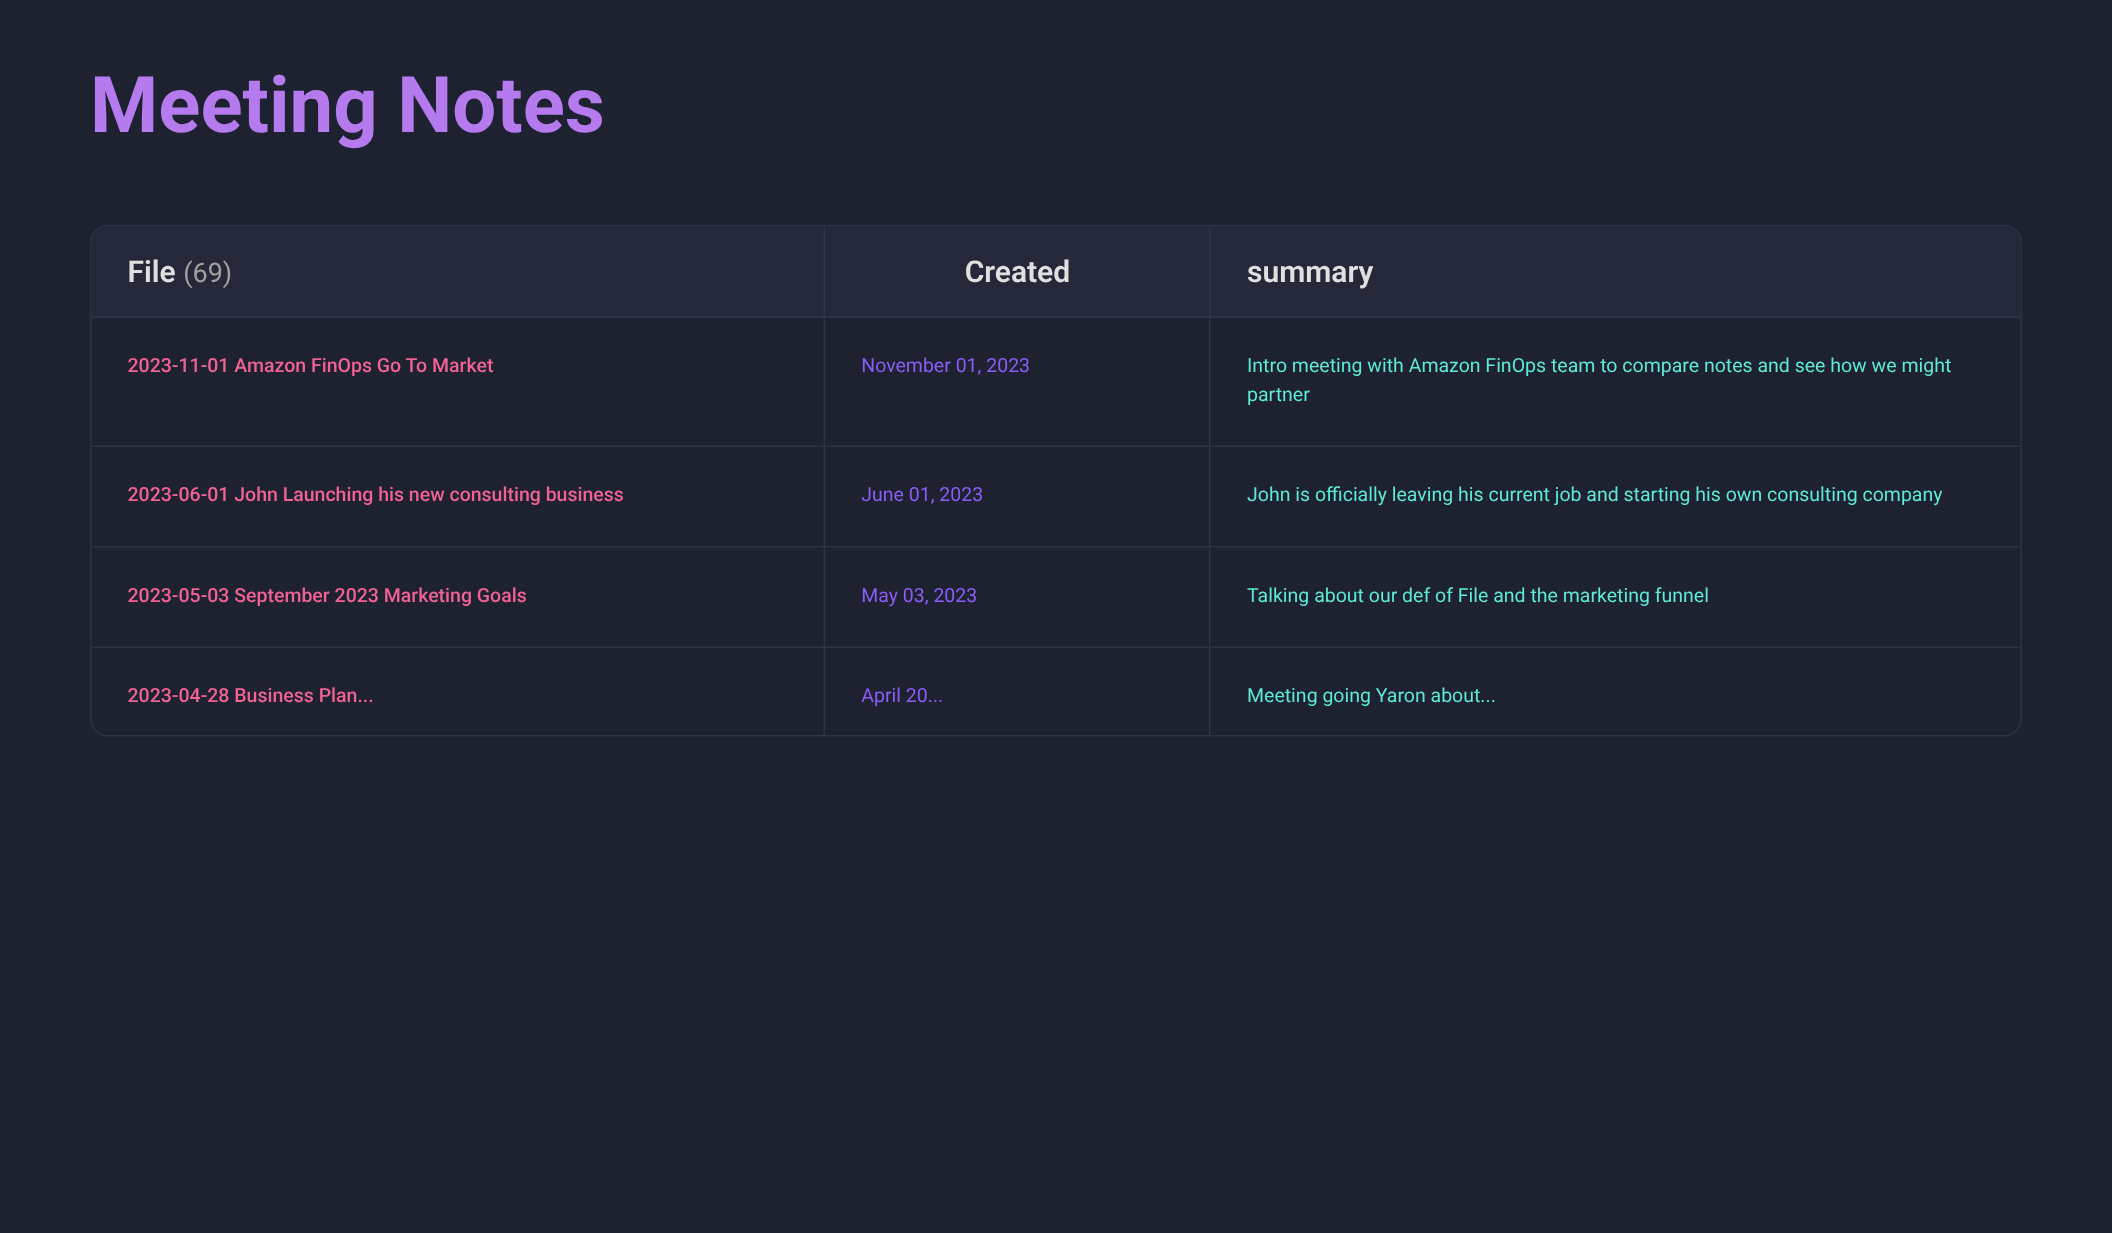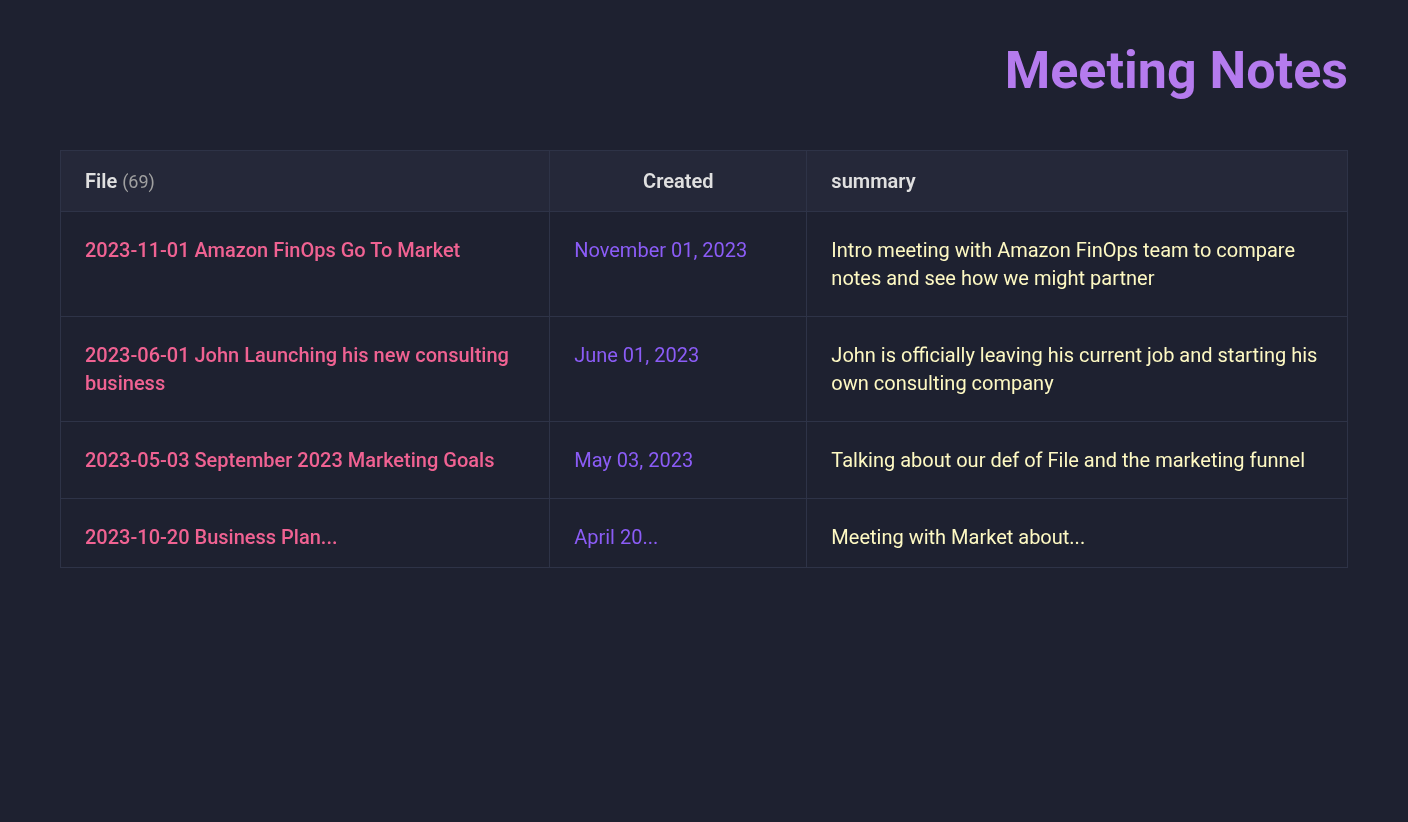--- a/index.html
+++ b/index.html
@@ -15,27 +15,26 @@
       min-height: 822px;
       padding: 40px 60px;
     }
 
     .page-title {
       font-size: 52px;
       font-weight: 700;
       color: #b57bee;
       margin-bottom: 48px;
       line-height: 1.2;
-      text-align: right;
     }
 
     .table-container {
       width: 100%;
       border: 1px solid #2e3347;
-      border-radius: 0;
+      border-radius: 12px;
       overflow: hidden;
     }
 
     table {
       width: 100%;
       border-collapse: collapse;
     }
 
     thead tr {
       background-color: #252839;
@@ -75,37 +74,37 @@
       border-bottom: 1px solid #2e3347;
     }
 
     tbody tr:last-child {
       border-bottom: none;
     }
 
     tbody td {
       padding: 24px 24px;
       vertical-align: top;
-      font-size: 20px;
+      font-size: 13px;
       line-height: 1.4;
     }
 
     tbody td.col-file {
       border-right: 1px solid #2e3347;
       color: #f06292;
       font-weight: 500;
     }
 
     tbody td.col-created {
       border-right: 1px solid #2e3347;
       color: #8b5cf6;
     }
 
     tbody td.col-summary {
-      color: #fef9c3;
+      color: #5eead4;
     }
 
     .partial-row td {
       padding-bottom: 16px;
     }
   </style>
 </head>
 <body>
 
 <h1 class="page-title">Meeting Notes</h1>
@@ -132,19 +131,19 @@
           <td class="col-file">2023-06-01 John Launching his new consulting business</td>
           <td class="col-created">June 01, 2023</td>
           <td class="col-summary">John is officially leaving his current job and starting his own consulting company</td>
         </tr>
         <tr>
           <td class="col-file">2023-05-03 September 2023 Marketing Goals</td>
           <td class="col-created">May 03, 2023</td>
           <td class="col-summary">Talking about our def of File and the marketing funnel</td>
         </tr>
         <tr class="partial-row">
-          <td class="col-file">2023-10-20 Business Plan...</td>
+          <td class="col-file">2023-04-28 Business Plan...</td>
           <td class="col-created">April 20...</td>
-          <td class="col-summary">Meeting with Market about...</td>
+          <td class="col-summary">Meeting going Yaron about...</td>
         </tr>
       </tbody>
   </table>
 </div>
 
 </body></html>

